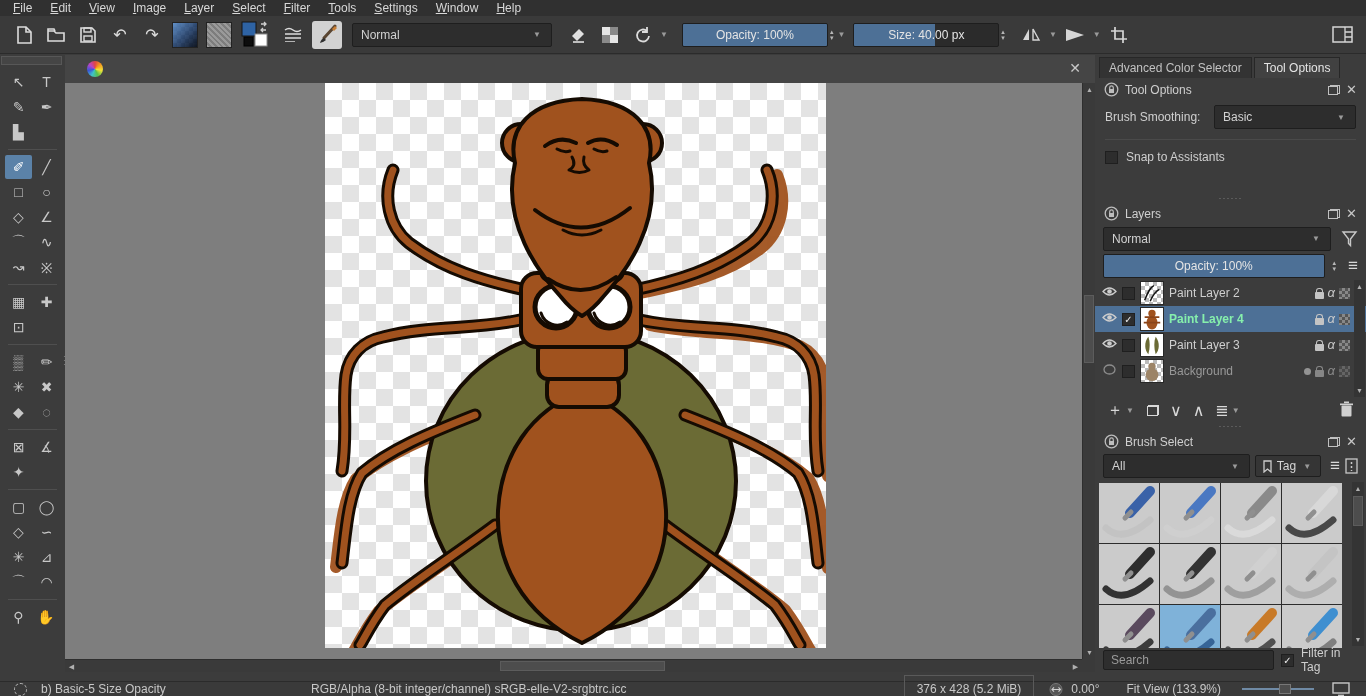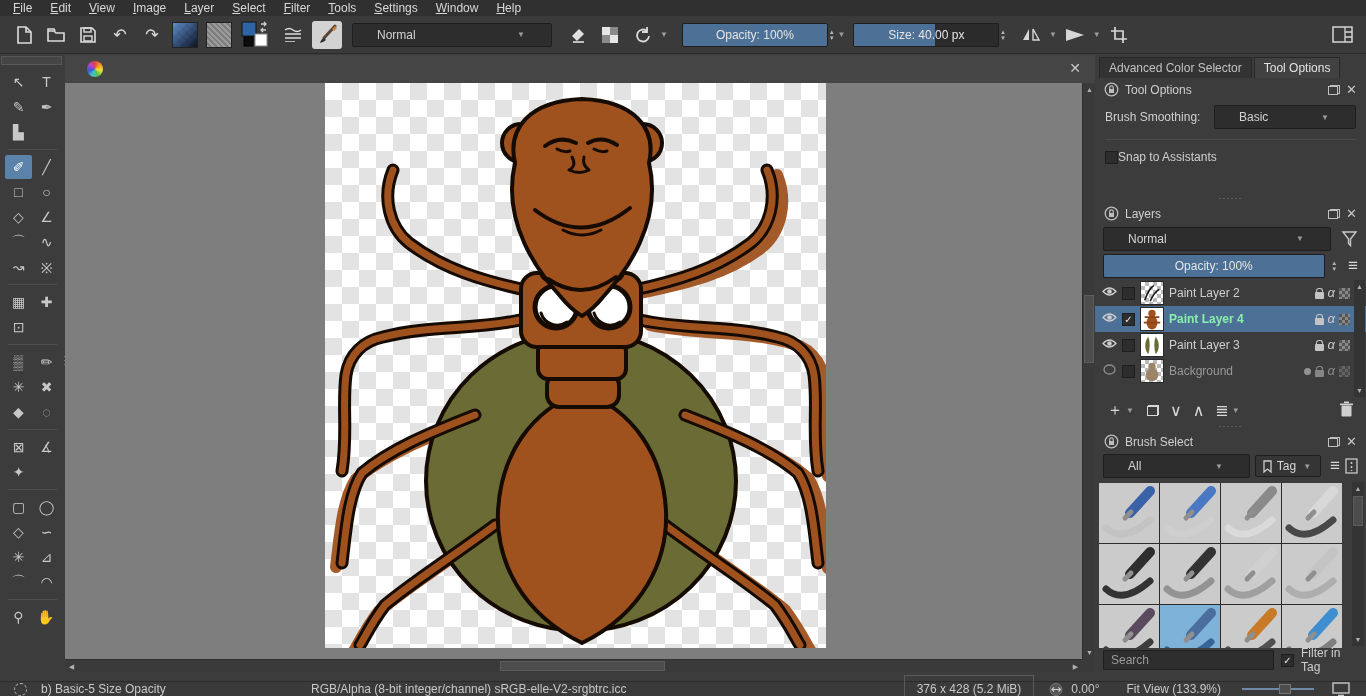--- a/index.html
+++ b/index.html
@@ -20,21 +20,21 @@
     color:#dcdcdc;font-size:16px;margin:0 4px;}
   .caret{font-size:8px;color:#9a9a9a;margin:0 2px;}
   .swatch{width:26px;height:26px;border:1px solid #222;margin:0 4px;}
   #gradient-swatch{background:
     linear-gradient(135deg,rgba(92,140,198,.96),rgba(34,62,104,.9) 55%,rgba(8,14,26,.96)),
     conic-gradient(#888 25%,#ccc 25% 50%,#888 50% 75%,#ccc 75%);background-size:auto,8px 8px;}
   #pattern-swatch{background:repeating-linear-gradient(45deg,#9a9a9a 0 2px,#7d7d7d 2px 4px),#8a8a8a;}
   #brush-editor-btn{width:30px;height:28px;background:#d2d2d2;border-radius:3px;margin:0 4px;
     display:flex;align-items:center;justify-content:center;}
   .combo{height:24px;background:#2d2d2d;border:1px solid #1e1e1e;border-radius:2px;display:flex;
-    align-items:center;padding:0 24px;color:#d2d2d2;font-size:12px;}
+    align-items:center;padding:0 8px;color:#d2d2d2;font-size:12px;}
   .combo .cval{flex:1;white-space:nowrap;overflow:hidden;}
   #blend-combo{width:200px;margin:0 10px 0 6px;}
   .slider{position:relative;height:24px;background:#2b2b2b;border:1px solid #1e1e1e;
     border-radius:2px;overflow:hidden;font-size:12px;color:#e4e4e4;}
   .slider .fill{position:absolute;left:0;top:0;bottom:0;background:#4d7096;}
   .slider .lbl{position:relative;z-index:1;display:flex;align-items:center;justify-content:center;height:100%;}
   #opacity-slider{width:146px;margin-left:12px;}
   #size-slider{width:146px;margin-left:6px;}
   .spin{display:flex;flex-direction:column;justify-content:center;line-height:6px;font-size:7px;
     color:#b8b8b8;margin:0 2px;}
@@ -87,21 +87,21 @@
   .float-ic{width:12px;height:10px;position:relative;}
   .float-ic::before{content:"";position:absolute;right:0;top:0;width:8px;height:7px;border:1px solid #c0c0c0;}
   .float-ic::after{content:"";position:absolute;left:0;bottom:0;width:8px;height:7px;border:1px solid #c0c0c0;background:#3c3c3c;}
   .close-ic{font-size:13px;color:#c8c8c8;}
   .splitter{text-align:center;color:#808080;font-size:9px;line-height:5px;height:6px;letter-spacing:1px;flex:0 0 6px;}
   .checkbox{width:13px;height:13px;background:#2d2d2d;border:1px solid #1f1f1f;display:inline-flex;
     align-items:center;justify-content:center;font-size:10px;color:#ececec;flex:0 0 13px;}
   .hdiv{border-top:1px solid #4a4a4a;margin:6px 10px;}
 
   #tool-options-docker{flex:0 0 118px;}
-  .to-row{display:flex;align-items:center;padding:4px 10px;}
+  .to-row{display:flex;align-items:center;padding:4px 10px;gap:8px;}
   #smoothing-combo{width:142px;margin-left:auto;}
 
   #layers-docker{flex:0 0 222px;display:flex;flex-direction:column;}
   .lrow{display:flex;align-items:center;padding:1px 8px;gap:6px;flex:0 0 27px;}
   #layer-blend-combo{flex:1;}
   .funnel{margin-left:4px;}
   #layer-opacity{flex:1;}
   .hamburger{font-size:17px;color:#d8d8d8;margin-left:4px;}
   #layer-rows{position:relative;flex:1;overflow:hidden;margin-top:1px;}
   .layer-row{height:26px;display:flex;align-items:center;gap:5px;padding:0 16px 0 7px;}

